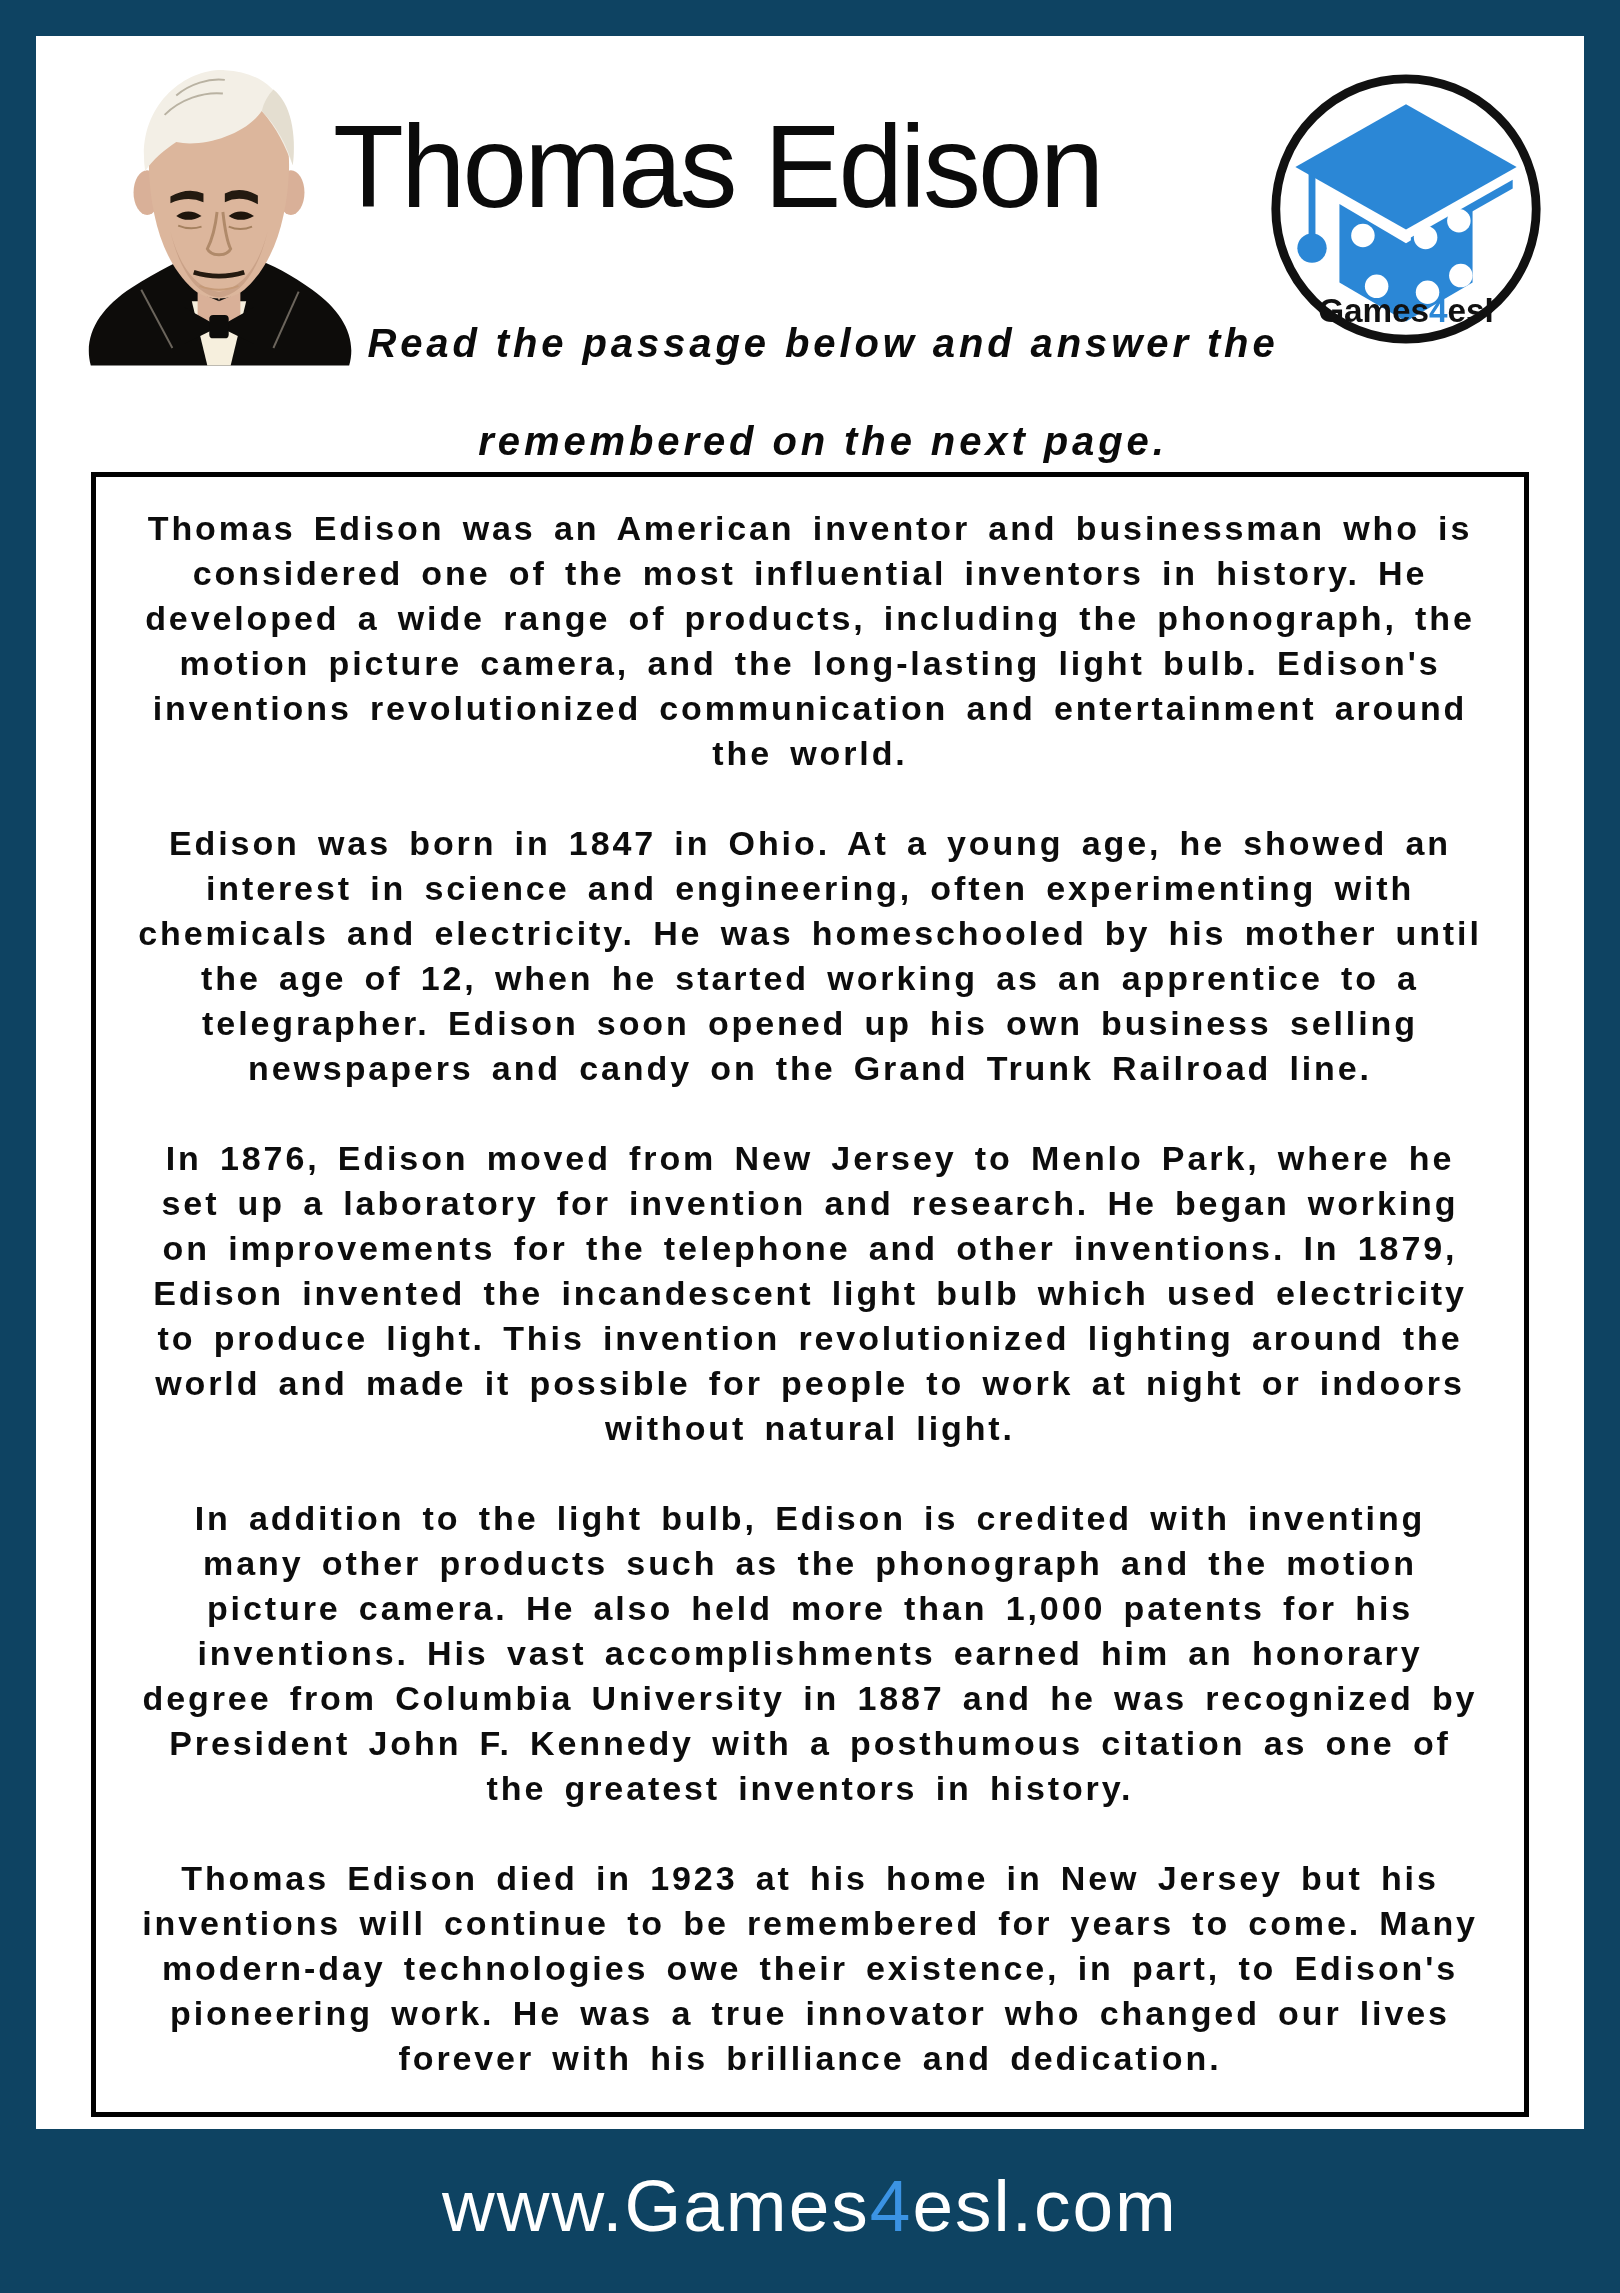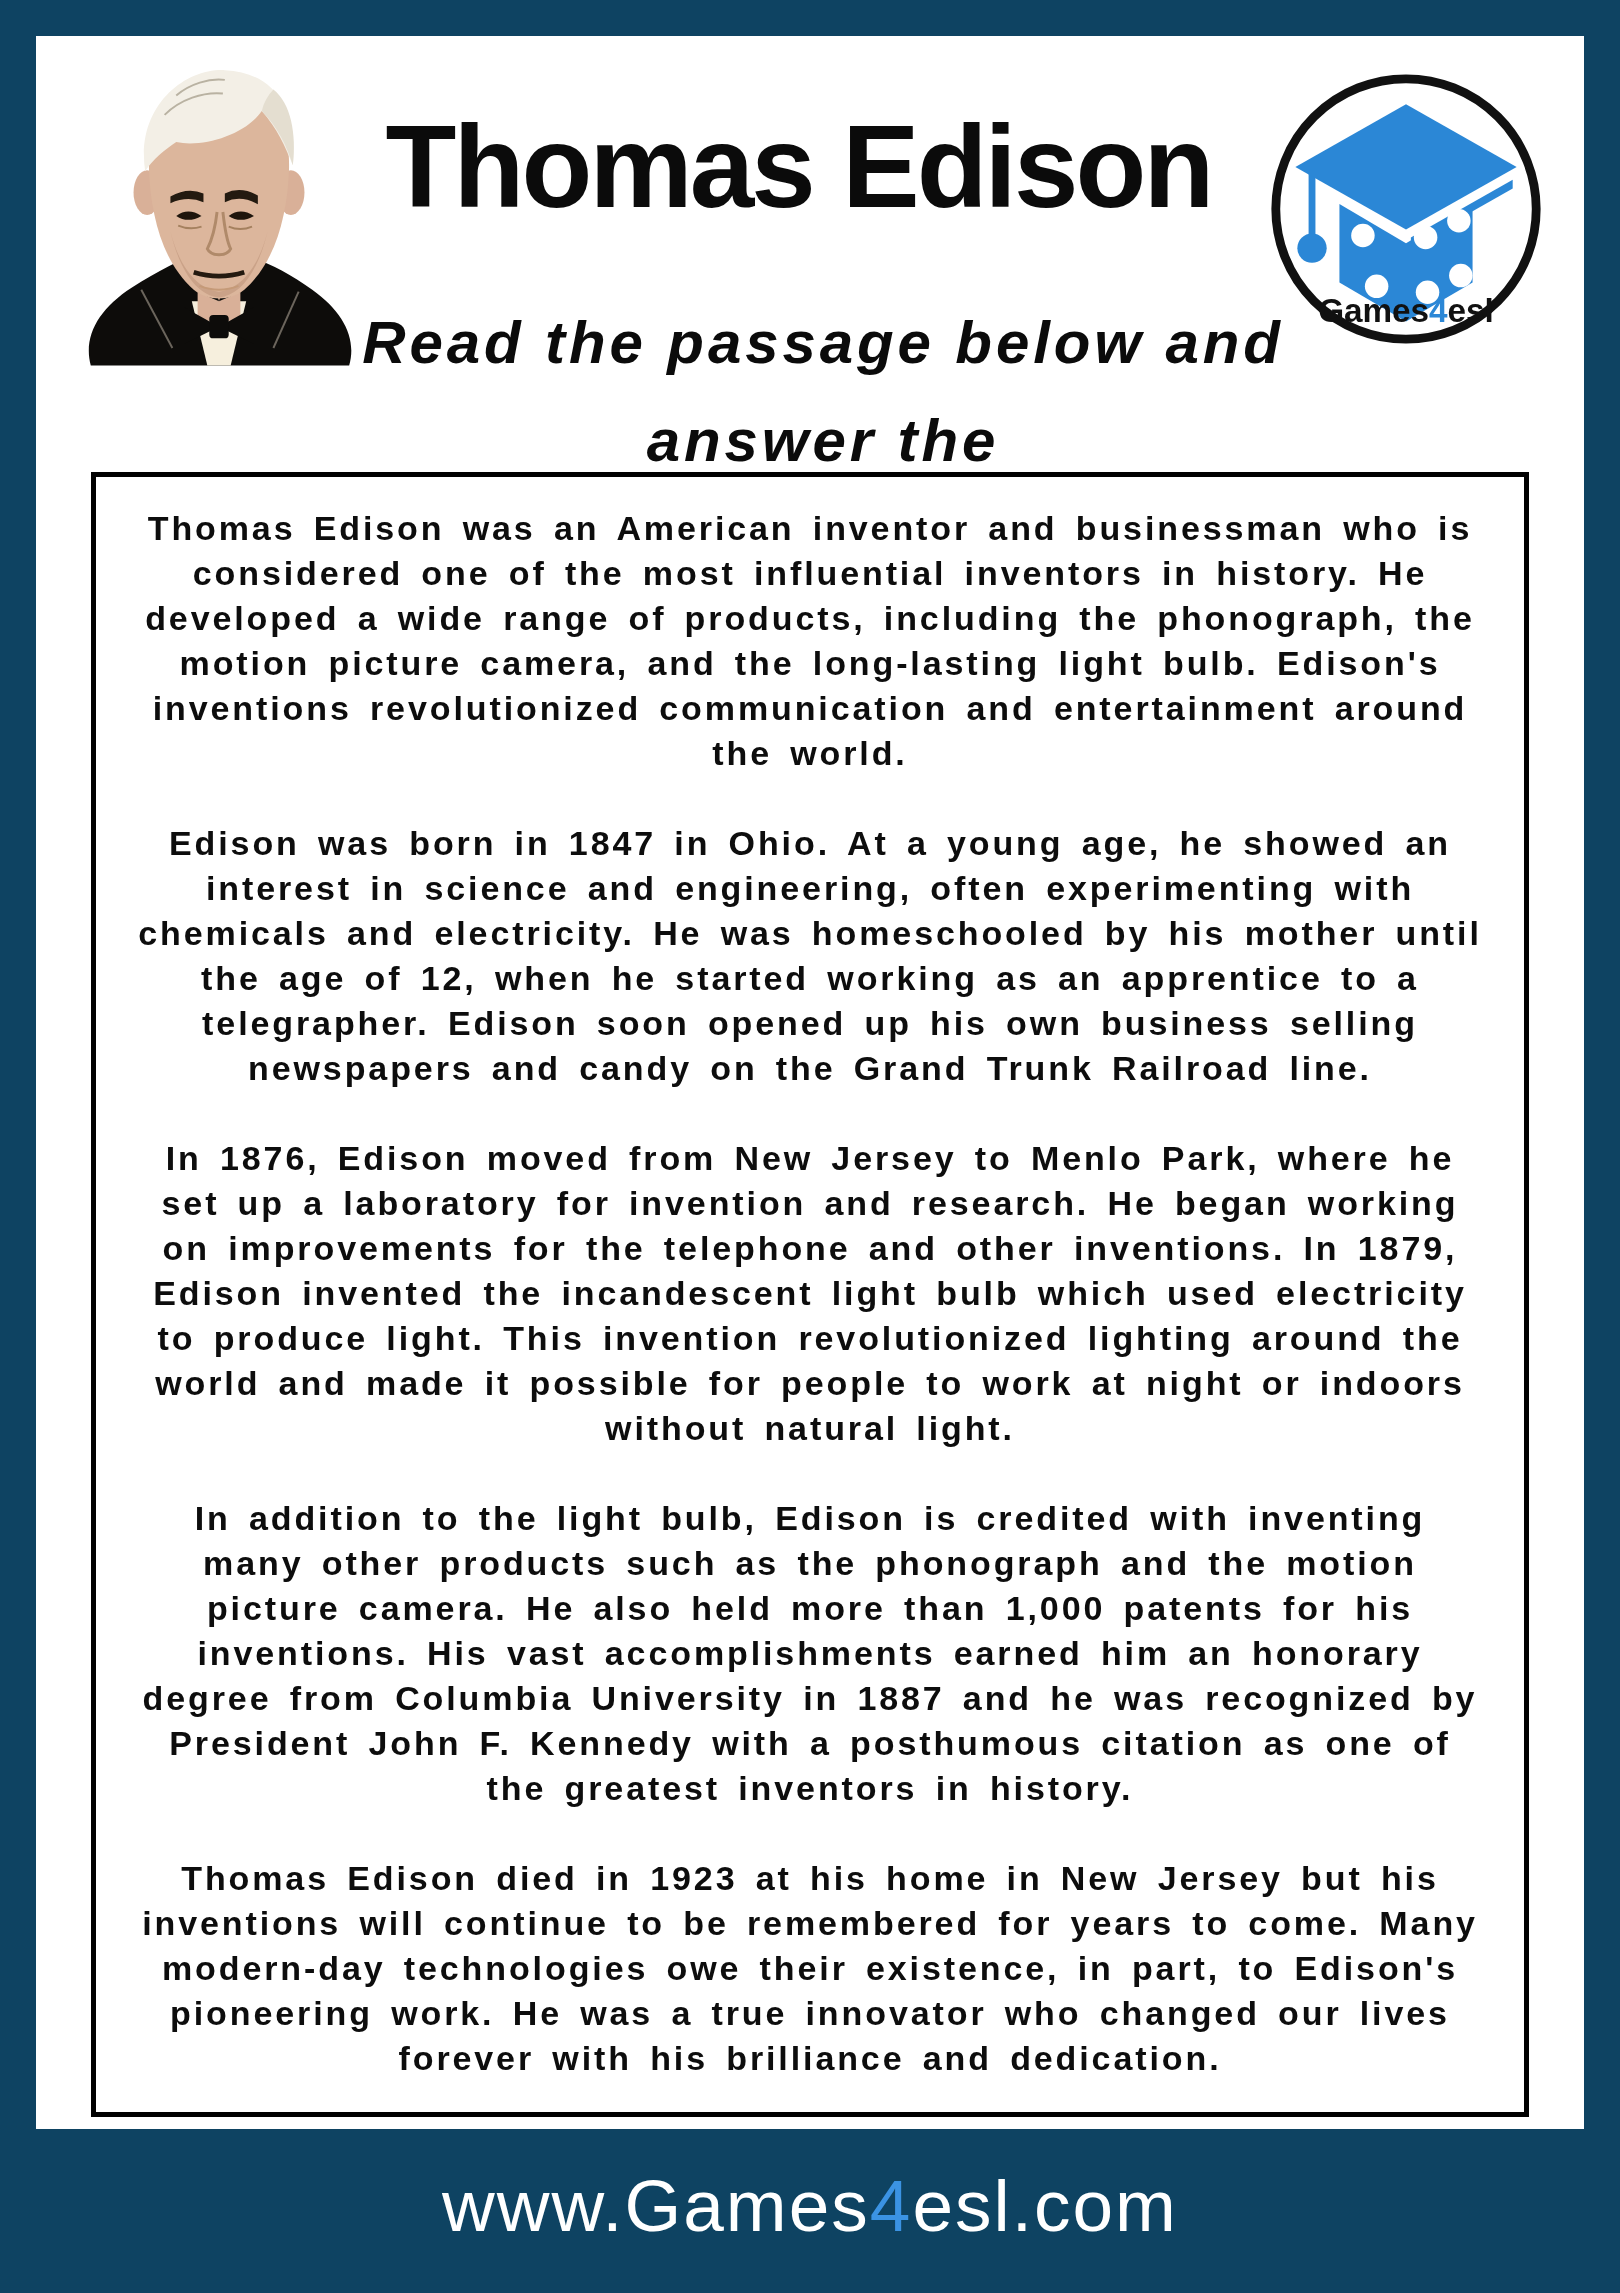--- a/index.html
+++ b/index.html
@@ -14,33 +14,32 @@
     position:absolute;left:36px;top:36px;
     width:1548px;height:2093px;
     background:#ffffff;
   }
   .portrait{
     position:absolute;left:83px;top:55px;
     width:272px;height:314px;
   }
   .title{
     position:absolute;left:333px;top:104px;width:931px;
-    text-align:center;
-    font-size:116px;font-weight:700;letter-spacing:-2.9px;
+    font-size:116px;font-weight:400;letter-spacing:-2.9px;
     color:#0b0b0b;line-height:1.1;
     white-space:nowrap;
   }
   .logo{
     position:absolute;left:1266px;top:69px;
     width:280px;height:280px;
   }
   .instruction{
     position:absolute;left:284px;top:294px;width:1078px;
     text-align:center;
-    font-size:60px;font-weight:700;font-style:italic;
+    font-size:40px;font-weight:700;font-style:italic;
     letter-spacing:3.9px;line-height:98px;color:#0b0b0b;
   }
   .passage-box{
     position:absolute;left:91px;top:472px;
     width:1438px;height:1645px;
     box-sizing:border-box;
     border:5.9px solid #000000;
     background:#ffffff;
     padding:29px 41px 0 41px;
   }

